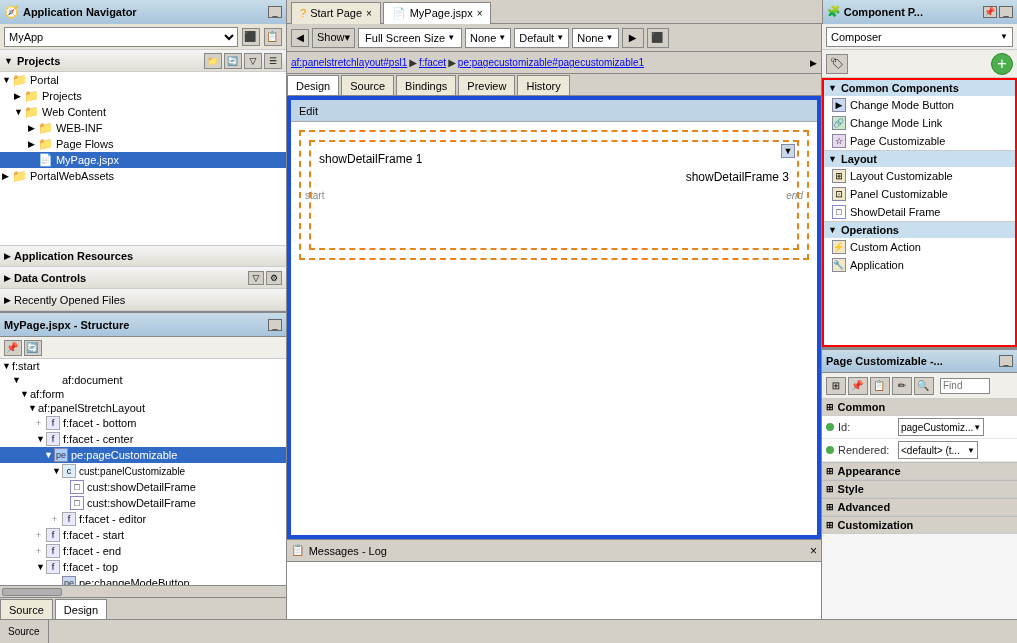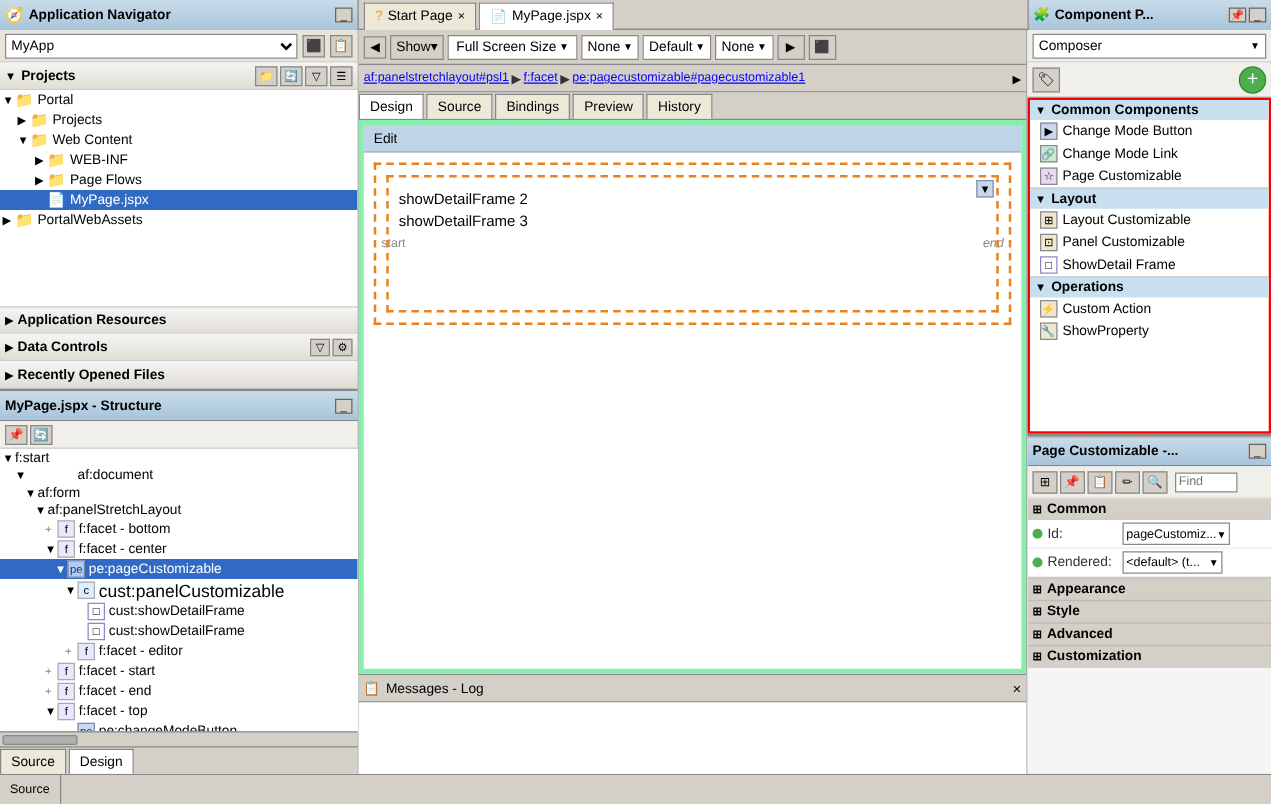--- a/index.html
+++ b/index.html
@@ -125,21 +125,21 @@
         <span style="font-weight:bold;font-size:11px;">Data Controls</span>
       </span>
       <div style="display:flex;gap:2px;">
         <span style="width:16px;height:14px;background:#d4d0c8;border:1px solid #888;font-size:9px;display:flex;align-items:center;justify-content:center;cursor:pointer;">▽</span>
         <span style="width:16px;height:14px;background:#d4d0c8;border:1px solid #888;font-size:9px;display:flex;align-items:center;justify-content:center;cursor:pointer;">⚙</span>
       </div>
     </div>
 
     <div style="height:22px; background:linear-gradient(to bottom,#f5f5f5,#e0ddd4); display:flex; align-items:center; padding:0 4px; border-bottom:1px solid #ccc; cursor:pointer;">
       <span style="width:10px;font-size:9px;">▶</span>
-      <span style="font-weight:bold;font-size:11px;">Recently Opened Files</span>
+      <span style="font-weight:normal;font-size:11px;">Recently Opened Files</span>
     </div>
 
     <div style="border-top:2px solid #888; display:flex; flex-direction:column; height:308px;">
 
       <div style="height:24px; background:linear-gradient(to bottom,#c8dce8,#a8c4dc); display:flex; align-items:center; justify-content:space-between; padding:0 4px; border-bottom:1px solid #888;">
         <span style="font-weight:bold; font-size:11px;">MyPage.jspx - Structure</span>
         <span style="width:14px;height:12px;background:#d4d0c8;border:1px solid #666;font-size:9px;display:flex;align-items:center;justify-content:center;cursor:pointer;">_</span>
       </div>
 
       <div style="height:22px; background:#f0efea; display:flex; align-items:center; padding:0 4px; border-bottom:1px solid #ccc; gap:2px;">
@@ -183,21 +183,21 @@
 
         <div style="display:flex;align-items:center;padding:1px 2px;padding-left:44px;font-size:11px;cursor:pointer;background:#316ac5;color:white;">
           <span style="width:10px;font-size:9px;">▼</span>
           <span style="width:14px;height:14px;border:1px solid #88a;background:#aaccff;margin-right:3px;font-size:9px;display:flex;align-items:center;justify-content:center;color:#333;">pe</span>
           <span style="font-size:11px;">pe:pageCustomizable</span>
         </div>
 
         <div style="display:flex;align-items:center;padding:1px 2px;padding-left:52px;font-size:11px;cursor:pointer;">
           <span style="width:10px;font-size:9px;">▼</span>
           <span style="width:14px;height:14px;border:1px solid #aaa;background:#ddeeff;margin-right:3px;font-size:9px;display:flex;align-items:center;justify-content:center;">c</span>
-          <span style="font-size:14px;">cust:panelCustomizable</span>
+          <span style="font-size:10px;">cust:panelCustomizable</span>
         </div>
 
         <div style="display:flex;align-items:center;padding:1px 2px;padding-left:60px;font-size:11px;cursor:pointer;">
           <span style="width:10px;font-size:9px;color:#888;"></span>
           <span style="width:14px;height:14px;border:1px solid #88c;background:#fff;margin-right:3px;font-size:9px;display:flex;align-items:center;justify-content:center;">□</span>
           <span style="font-size:11px;">cust:showDetailFrame</span>
         </div>
 
         <div style="display:flex;align-items:center;padding:1px 2px;padding-left:60px;font-size:11px;cursor:pointer;">
           <span style="width:10px;font-size:9px;color:#888;"></span>
@@ -289,39 +289,39 @@
     </div>
 
     <div style="height:22px; background:#d4d0c8; display:flex; align-items:flex-end; border-bottom:1px solid #888;">
       <div style="padding:2px 8px;height:20px;background:#fff;border:1px solid #888;border-bottom:none;font-size:11px;cursor:pointer;display:flex;align-items:center;margin-right:2px;">Design</div>
       <div style="padding:2px 8px;height:20px;background:#ece9d8;border:1px solid #888;border-bottom:none;font-size:11px;cursor:pointer;display:flex;align-items:center;margin-right:2px;">Source</div>
       <div style="padding:2px 8px;height:20px;background:#ece9d8;border:1px solid #888;border-bottom:none;font-size:11px;cursor:pointer;display:flex;align-items:center;margin-right:2px;">Bindings</div>
       <div style="padding:2px 8px;height:20px;background:#ece9d8;border:1px solid #888;border-bottom:none;font-size:11px;cursor:pointer;display:flex;align-items:center;margin-right:2px;">Preview</div>
       <div style="padding:2px 8px;height:20px;background:#ece9d8;border:1px solid #888;border-bottom:none;font-size:11px;cursor:pointer;display:flex;align-items:center;margin-right:2px;">History</div>
     </div>
 
-    <div style="flex:1; background:#86efac; overflow:hidden; position:relative;">
+    <div style="flex:1; background:#1d4ed8; overflow:hidden; position:relative;">
       <div style="background:#fff; margin:4px; height:calc(100% - 8px); position:relative; overflow:hidden;">
 
         <div style="background:#c0d4e8; height:22px; display:flex; align-items:center; padding:0 8px; font-size:11px; border-bottom:1px solid #aaa;">
           <span style="font-weight:normal;">Edit</span>
         </div>
 
         <div style="position:relative; padding:4px;">
 
           <div style="border:2px dashed #e8821a; padding:8px; position:relative; margin:4px;">
 
             <span style="position:absolute;left:4px;top:50%;transform:translateY(-50%);font-size:10px;color:#888;">start</span>
             <span style="position:absolute;right:4px;top:50%;transform:translateY(-50%);font-size:10px;color:#888;font-style:italic;">end</span>
 
             <div style="border:2px dashed #e8821a; padding:8px; min-height:110px; position:relative;">
 
               <div style="position:absolute;top:2px;right:2px;width:14px;height:14px;background:#c8d8e8;border:1px solid #88a;display:flex;align-items:center;justify-content:center;font-size:9px;">▼</div>
-              <div style="font-size:12px;padding:2px 0;">showDetailFrame 2</div>
-              <div style="font-size:12px;padding:2px 0;">showDetailFrame 3</div>
+              <div style="font-size:12px;padding:2px 0;">showDetailFrame 1</div>
+              <div style="font-size:12px;padding:2px 0;text-align:right;">showDetailFrame 3</div>
             </div>
           </div>
 
         </div>
       </div>
     </div>
 
     <div style="height:80px; border-top:1px solid #888; background:#fff; display:flex; flex-direction:column;">
       <div style="height:22px; background:#d4d0c8; display:flex; align-items:center; justify-content:space-between; padding:0 4px; border-bottom:1px solid #888;">
         <span style="display:flex;align-items:center;gap:4px;">
@@ -393,21 +393,21 @@
         <div style="background:#c8dff0;padding:2px 4px;font-weight:bold;font-size:11px;display:flex;align-items:center;border-top:1px solid #ccc;">
           <span style="margin-right:4px;font-size:9px;">▼</span>
           <span>Operations</span>
         </div>
         <div style="display:flex;align-items:center;padding:2px 8px;font-size:11px;cursor:pointer;">
           <span style="width:14px;height:14px;background:#f0e8c8;border:1px solid #889;margin-right:4px;font-size:9px;display:flex;align-items:center;justify-content:center;">⚡</span>
           <span>Custom Action</span>
         </div>
         <div style="display:flex;align-items:center;padding:2px 8px;font-size:11px;cursor:pointer;">
           <span style="width:14px;height:14px;background:#f0e8c8;border:1px solid #889;margin-right:4px;font-size:9px;display:flex;align-items:center;justify-content:center;">🔧</span>
-          <span>ShowProperty</span>
+          <span>Application</span>
         </div>
       </div>
     </div>
 
     <div style="flex:1; display:flex; flex-direction:column; overflow:hidden;">
 
       <div style="height:24px; background:linear-gradient(to bottom,#c8dce8,#a8c4dc); display:flex; align-items:center; justify-content:space-between; padding:0 4px; border-bottom:1px solid #888; border-top:1px solid #888;">
         <span style="font-weight:bold; font-size:11px;">Page Customizable -...</span>
         <div style="display:flex;gap:2px;">
           <span style="width:14px;height:12px;background:#d4d0c8;border:1px solid #666;font-size:9px;display:flex;align-items:center;justify-content:center;cursor:pointer;">_</span>

